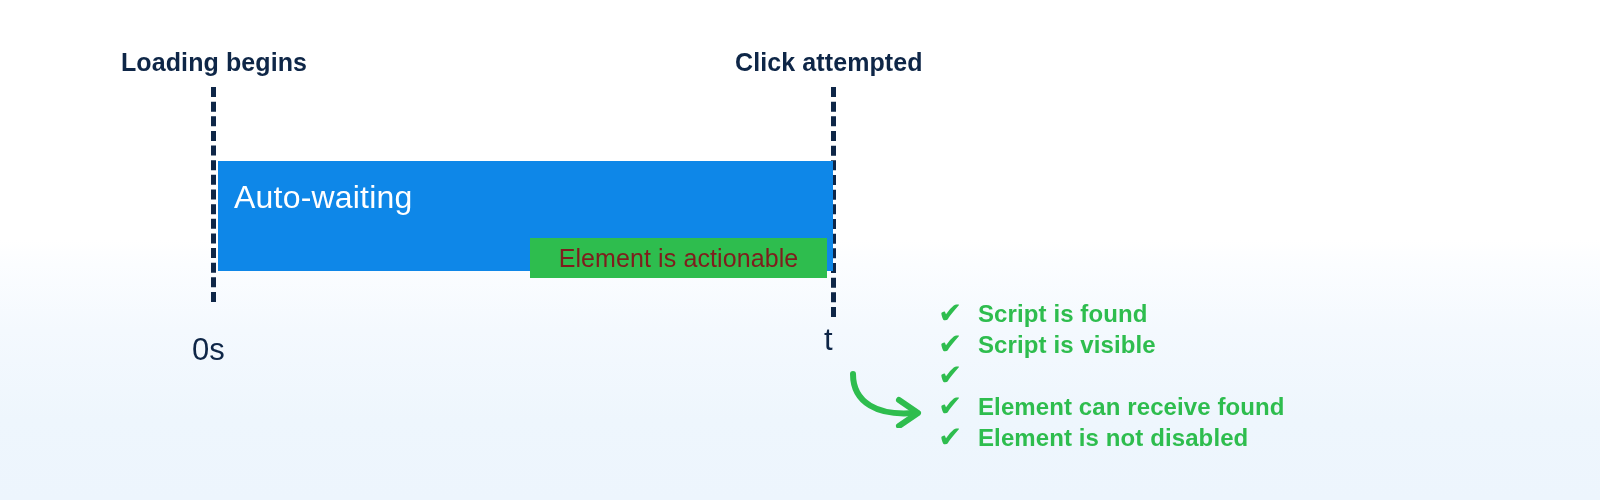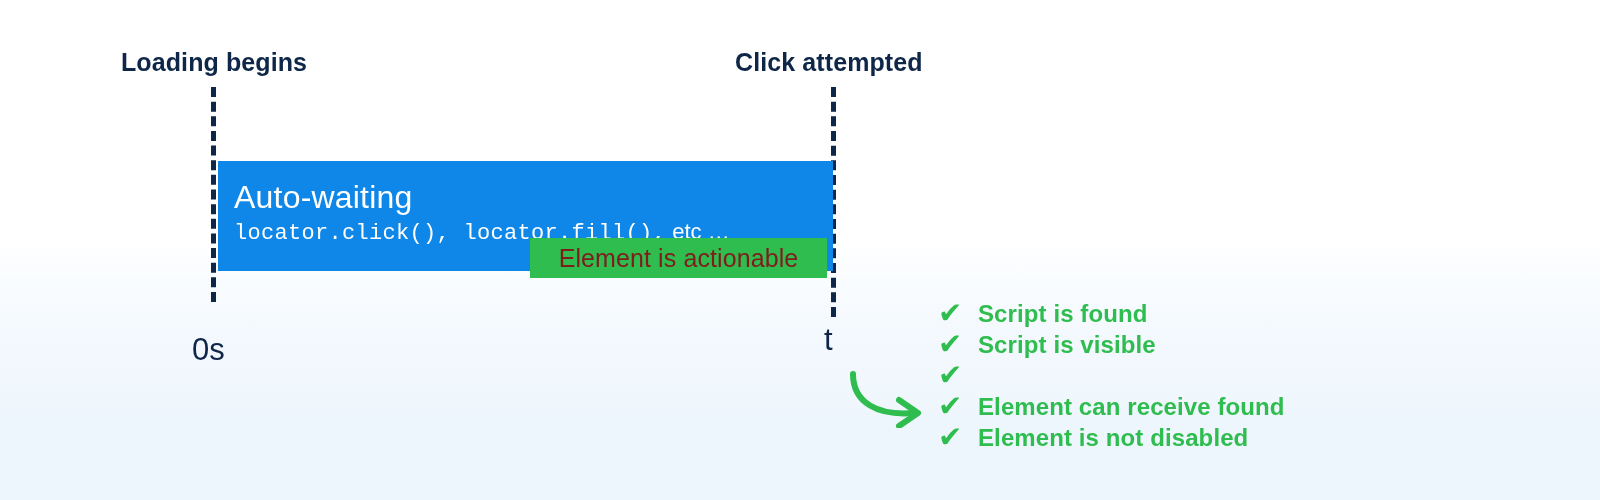--- a/index.html
+++ b/index.html
@@ -176,21 +176,20 @@
 
   <div class="marker-label" id="label-loading-begins">Loading begins</div>
 
   <div class="marker-label" id="label-click-attempted">Click attempted</div>
 
   <div class="guide" id="guide-start"></div>
   <div class="guide" id="guide-click"></div>
 
   <div class="phase-block" id="block-auto-waiting">
     <div class="phase-title">Auto-waiting</div>
-    <div class="phase-code"><span>locator.click(), locator.fill(),</span><span class="etc-tail"> etc …</span></div>
   </div>
 
 
   <div id="badge-actionable">
     <span class="badge-text">Element is actionable</span>
   </div>
 
   <div class="axis-label" id="axis-zero">0s</div>
   <div class="axis-label" id="axis-t">t</div>
 

